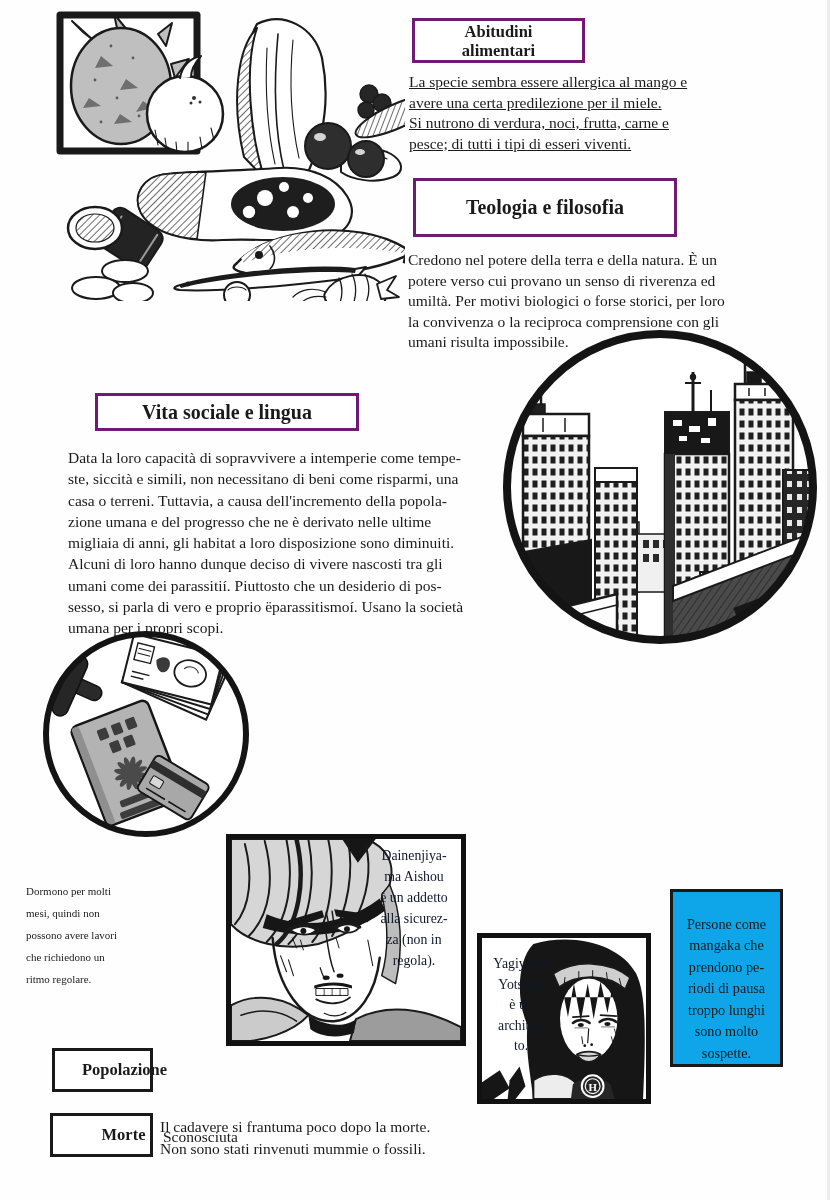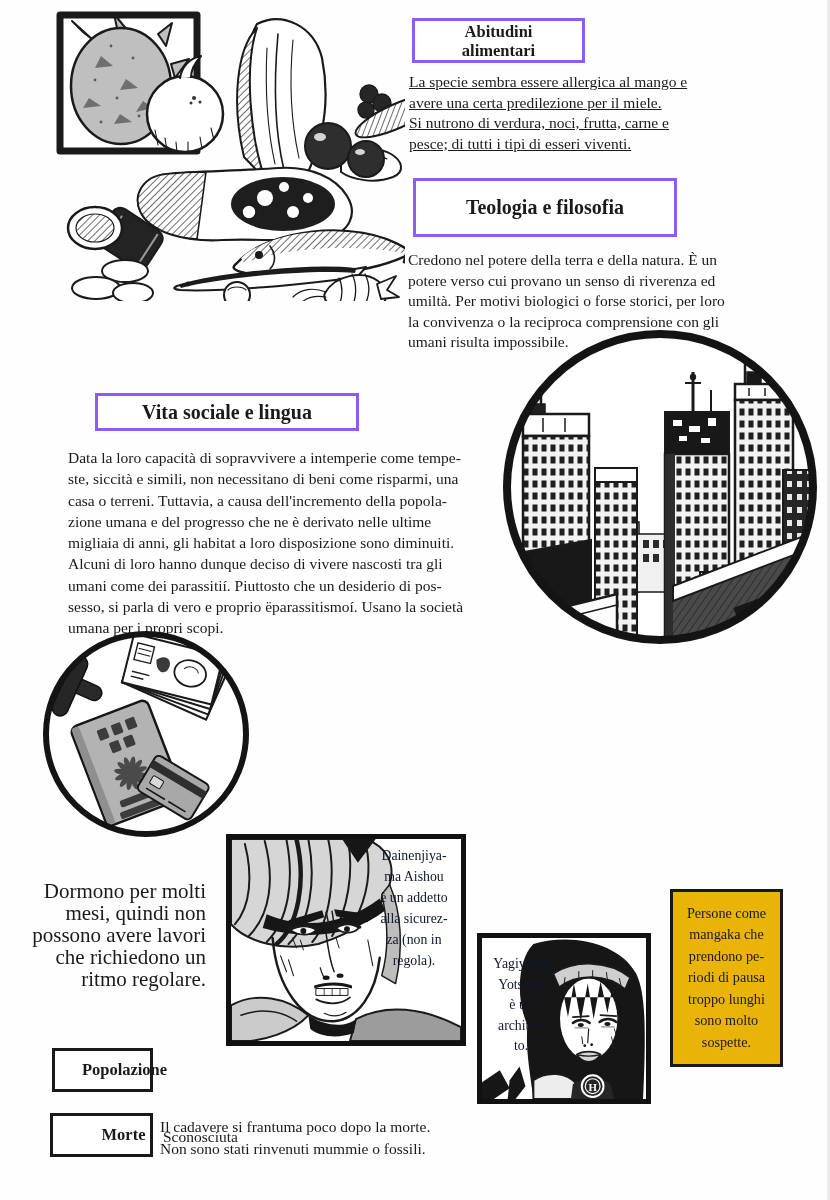--- a/index.html
+++ b/index.html
@@ -1,30 +1,30 @@
 <!DOCTYPE html>
 <html><head>
 <meta charset="utf-8">
 <style>
   html,body{margin:0;padding:0;background:#ffffff;}
   .page{position:relative;width:830px;height:1200px;background:#fefefe;overflow:hidden;
         font-family:"Liberation Serif","DejaVu Serif",serif;color:#1a1a1a;}
   .abs{position:absolute;box-sizing:border-box;}
-  .titlebox{border:3px solid #8b5cf6;background:#fff;display:flex;align-items:center;justify-content:center;
+  .titlebox{border:3px solid #701a75;background:#fff;display:flex;align-items:center;justify-content:center;
             text-align:center;font-weight:bold;}
   .t1{font-size:16.5px;line-height:19px;white-space:pre;}
   .t2{font-size:20px;white-space:pre;}
   .body-text{font-size:15.5px;line-height:20.5px;white-space:pre;}
   .para3{line-height:21.3px;}
-  .sleep-text{font-size:21px;line-height:22px;white-space:pre;text-align:right;}
+  .sleep-text{font-size:11px;line-height:22px;white-space:pre;text-align:left;}
   .panel{border:5px solid #111;background:#fff;}
   .panel svg{position:absolute;left:0;top:0;width:100%;height:100%;}
   .caption{position:absolute;font-size:13.8px;line-height:21px;white-space:pre;text-align:center;color:#0f172a;}
   .cap2{line-height:20.5px;}
-  .notebox{border:3px solid #191919;background:#eab308;display:flex;align-items:center;justify-content:center;}
+  .notebox{border:3px solid #191919;background:#0ea5e9;display:flex;align-items:flex-end;justify-content:center;}
   .note-text{font-size:14.2px;line-height:21.5px;white-space:pre;text-align:center;}
   .labelbox{border:3px solid #191919;background:#fff;display:flex;align-items:center;justify-content:center;
             font-weight:bold;font-size:16.5px;white-space:pre;padding-left:44px;}
   .value-text{font-size:15.5px;white-space:pre;}
   .morte-body{font-size:15.5px;line-height:22px;white-space:pre;}
   .scan-edge{right:0;top:0;width:3px;height:1200px;background:#dcdcdc;opacity:.55;}
   svg{display:block;}
 </style>
 </head>
 <body>

